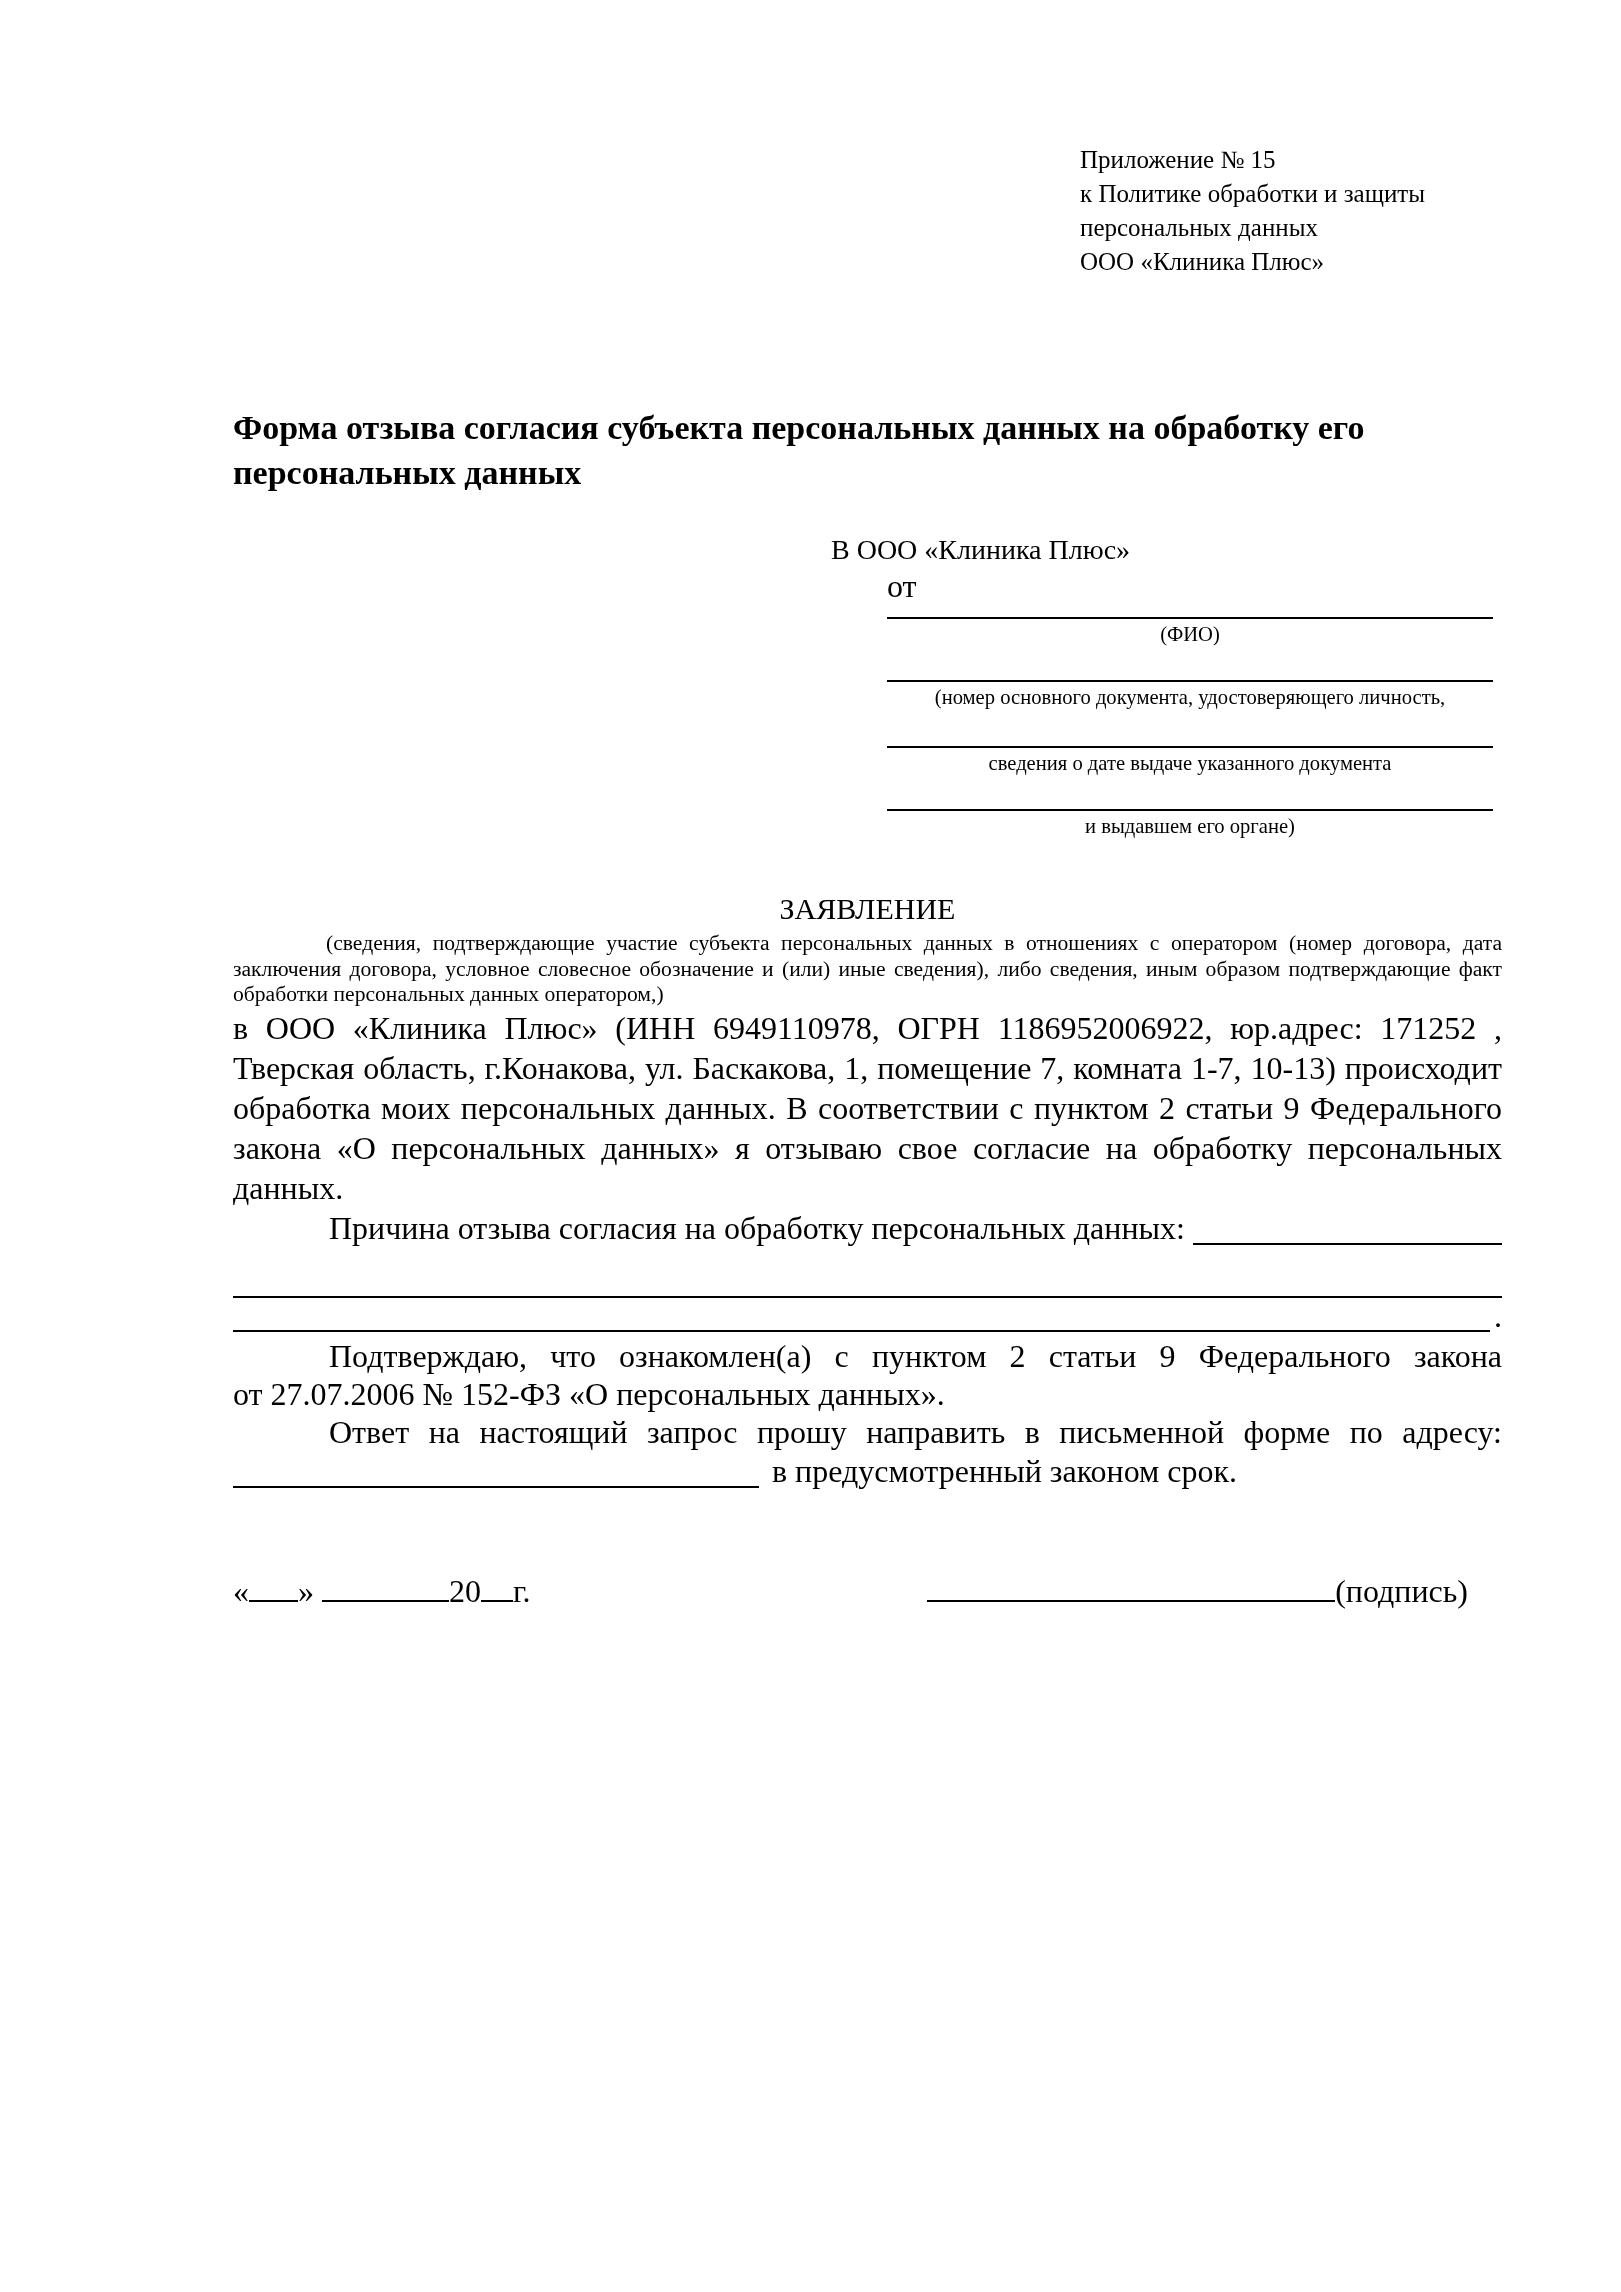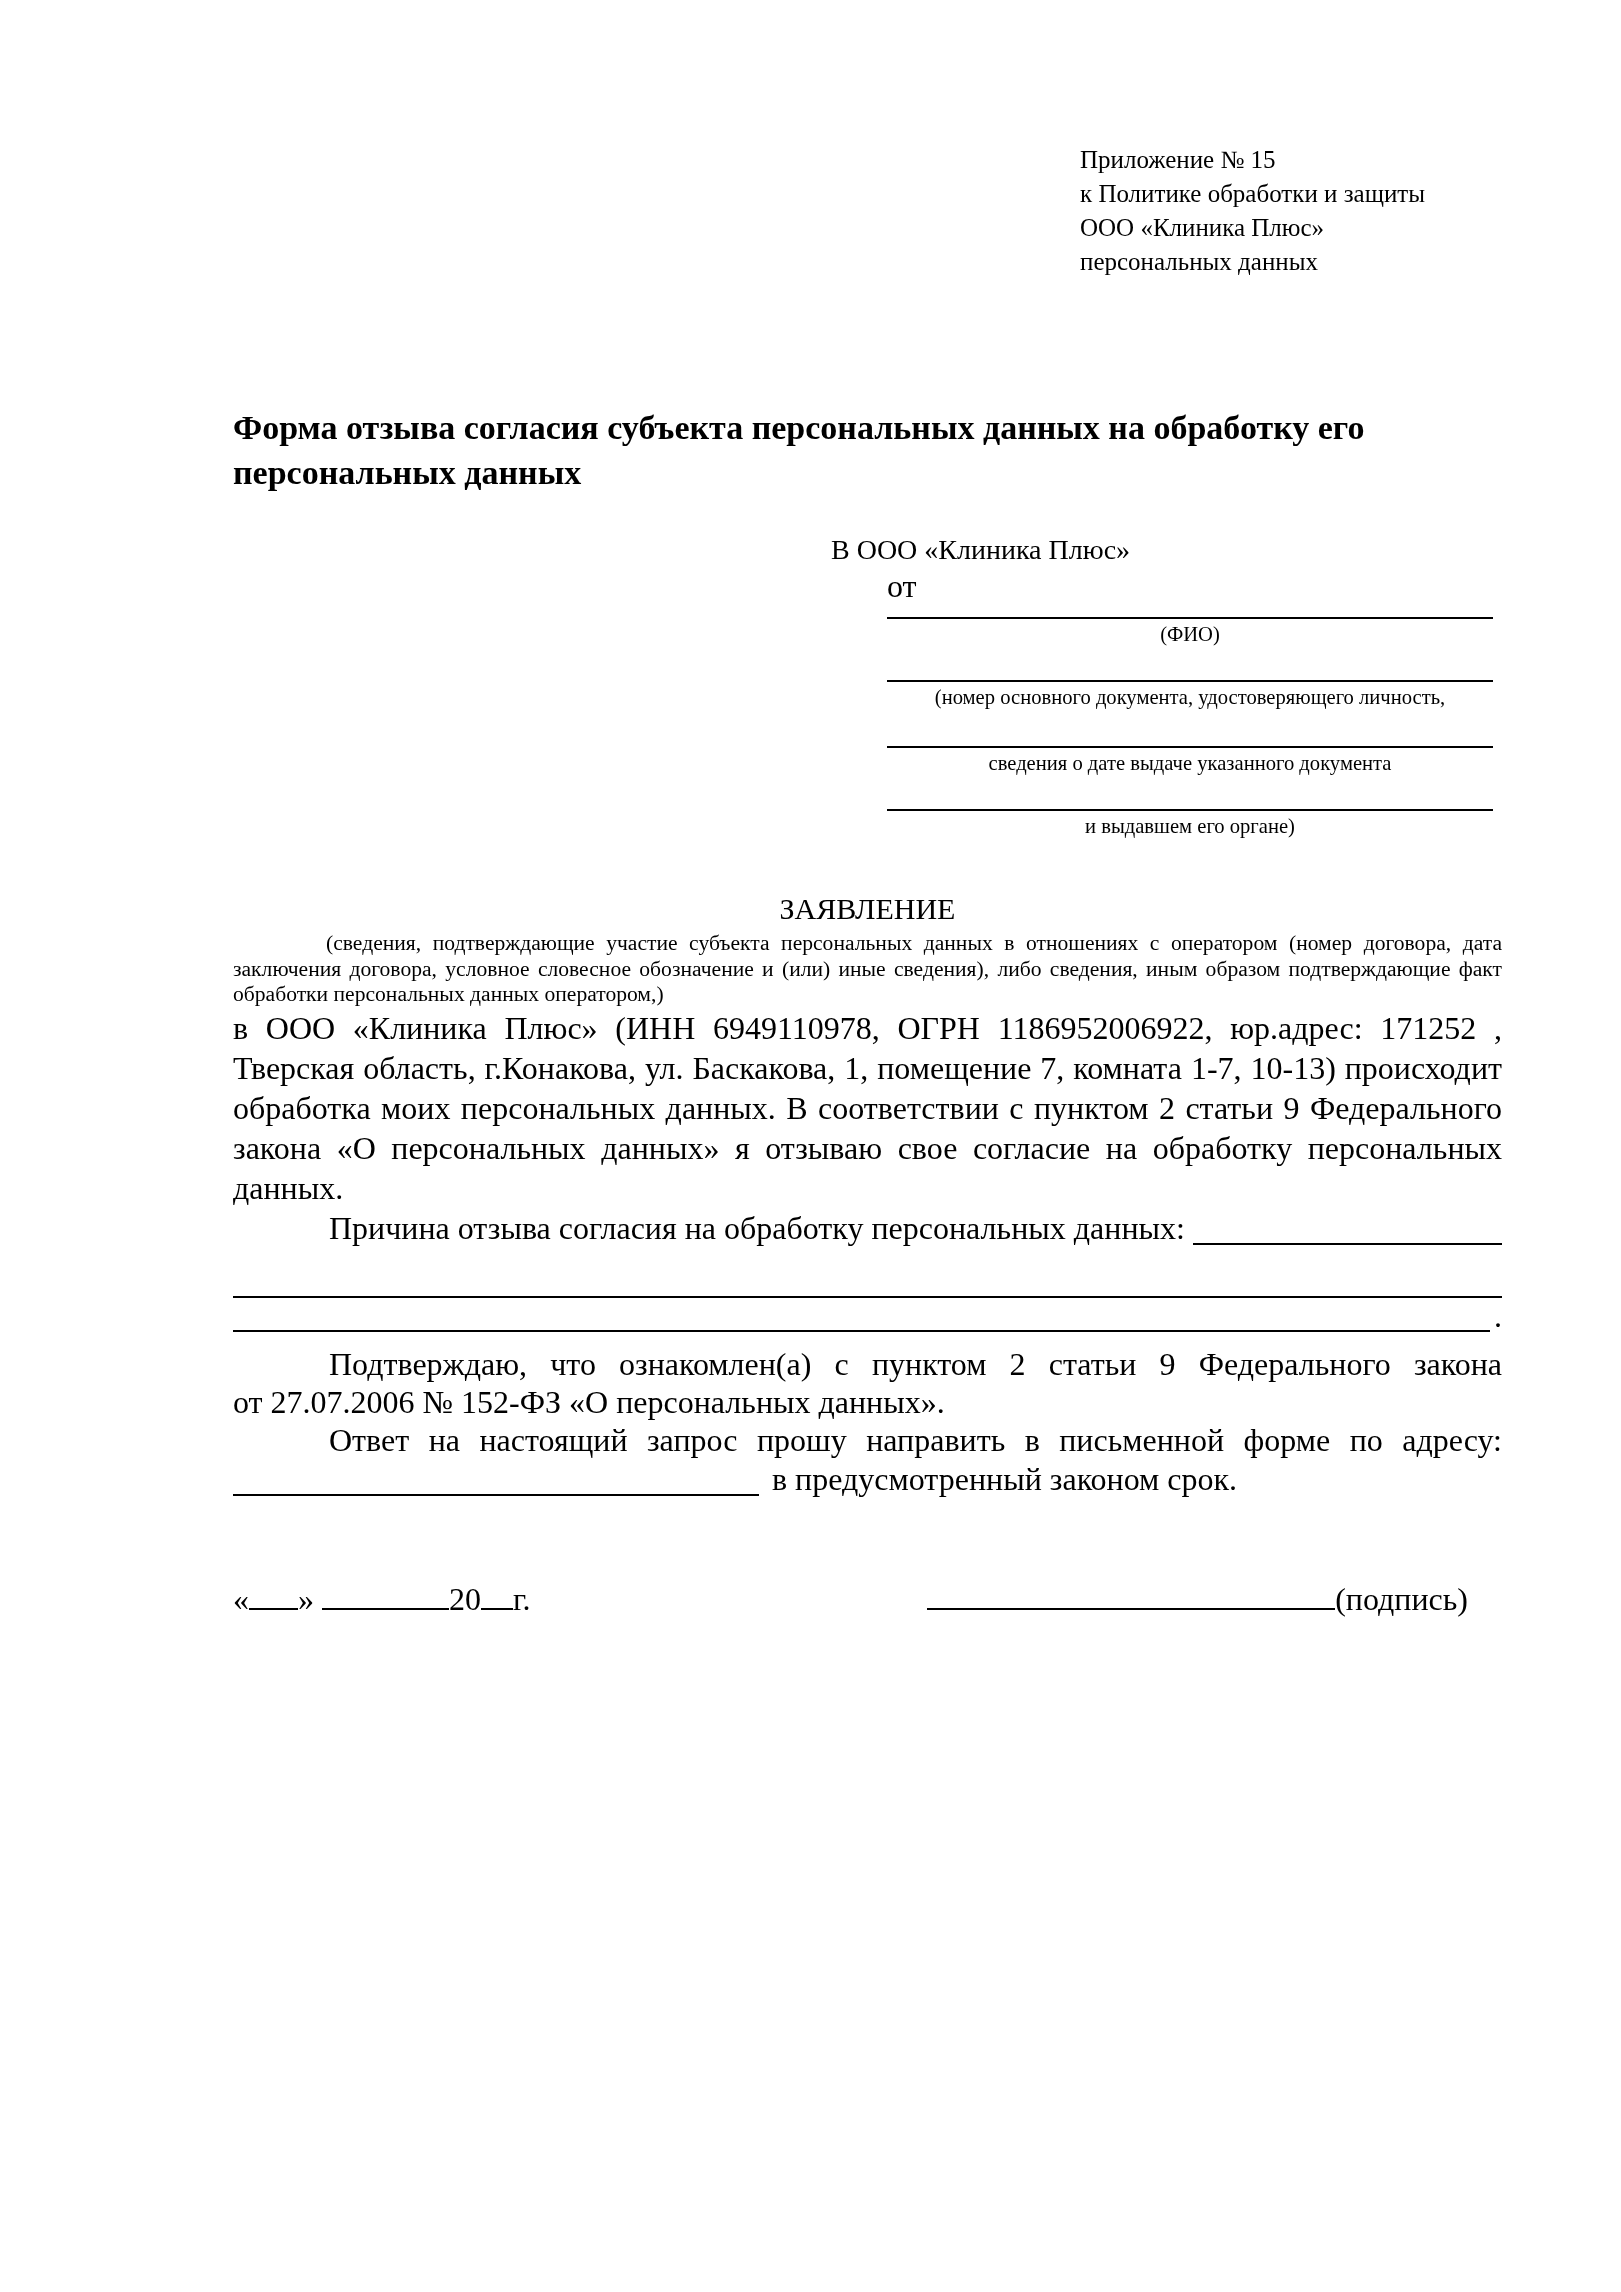--- a/index.html
+++ b/index.html
@@ -82,21 +82,21 @@
 
   .gap-a { height: 19.6px; }
   .blank-full { height: 29px; border-bottom: 2.9px solid #000; }
   .blank-dot { display: flex; align-items: flex-start; line-height: 37px; }
   .blank-dot .fill2 { flex: 1 1 auto; border-bottom: 2.9px solid #000; height: 32px; margin-right: 3.9px; }
 
   .confirm {
     line-height: 38px;
     text-align: justify;
     text-indent: 96px;
-    margin-top: 10px;
+    margin-top: 2px;
   }
   .otvet {
     line-height: 38px;
     text-align: justify;
     text-align-last: justify;
     text-indent: 96px;
   }
   .srok-row { display: flex; align-items: flex-start; line-height: 40px; gap: 13px; }
   .fill-fixed { flex: 0 0 526px; border-bottom: 2.9px solid #000; height: 35px; }
 
@@ -116,22 +116,22 @@
   .w416 { width: 408px; }
 </style>
 </head>
 <body>
 
 <div class="page">
 
   <div class="appendix">
     <div>Приложение № 15</div>
     <div>к Политике обработки и защиты</div>
+    <div>персональных данных</div>
     <div>ООО «Клиника Плюс»</div>
-    <div>персональных данных</div>
   </div>
 
   <div class="doc-title">Форма отзыва согласия субъекта персональных данных на обработку его персональных данных</div>
 
   <div class="to-line">В ООО «Клиника Плюс»</div>
   <div class="from-line">от</div>
 
   <div class="sig-line" style="top:617px"></div>
   <div class="sig-caption" style="top:623px">(ФИО)</div>
 

